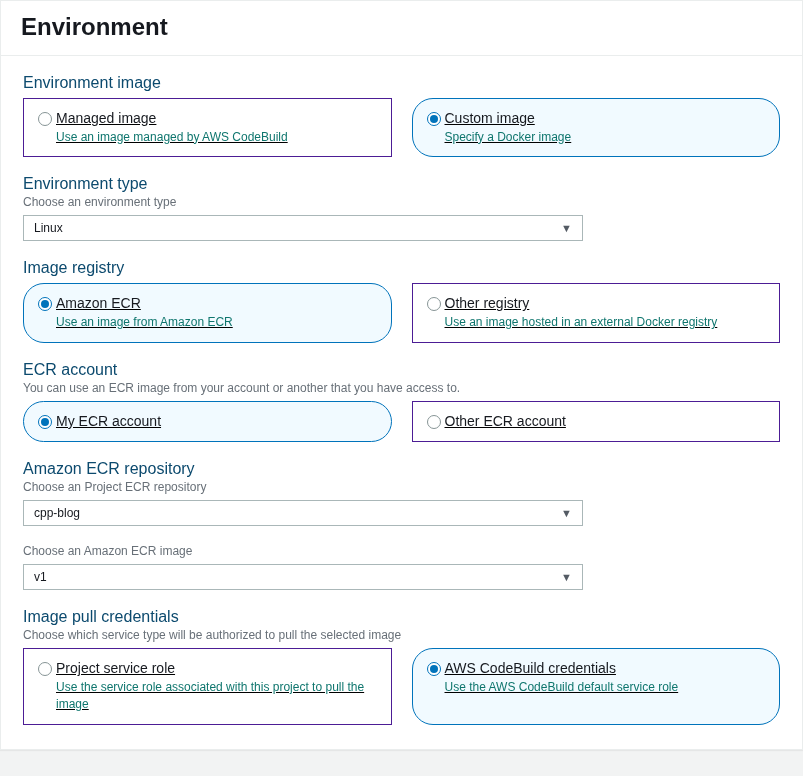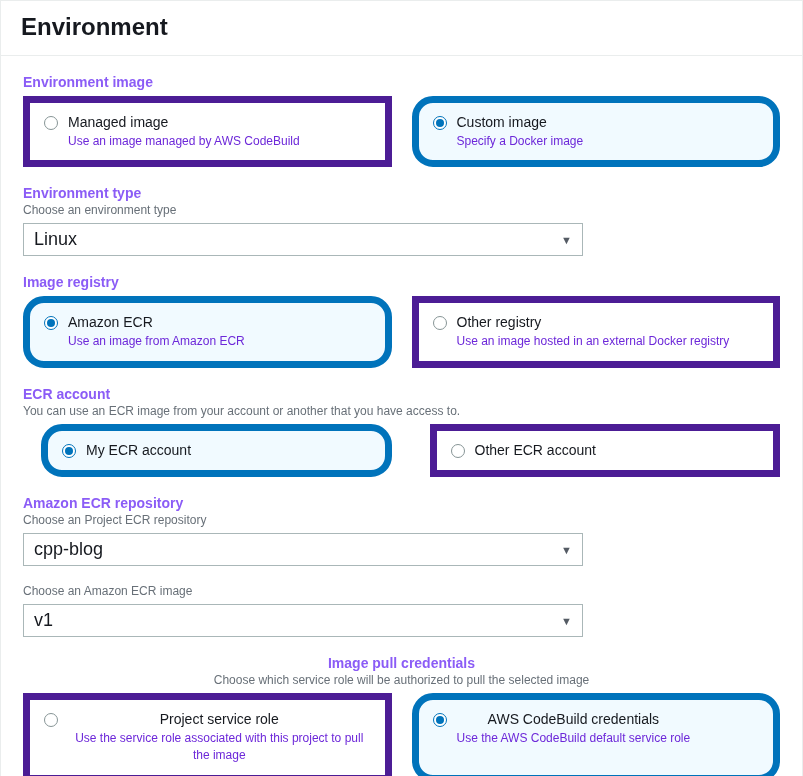--- a/index.html
+++ b/index.html
@@ -28,47 +28,47 @@
       color: #16191f;
     }
     .panel-body {
       padding: 18px 22px 24px 22px;
     }
     .field {
       margin-bottom: 18px;
     }
     .field:last-child {
       margin-bottom: 0;
-      text-align: center;
     }
     .label {
-      font-size: 14px;
-      color: #8b5cf6;
-      font-weight: 700;
+      font-size: 16px;
+      color: #0c4a6e;
+      font-weight: 400;
       margin-bottom: 2px;
     }
     .help {
       font-size: 12px;
       color: #687078;
       margin-bottom: 6px;
     }
     .tile-row {
       display: flex;
       gap: 20px;
       margin-top: 6px;
     }
     .tile {
       flex: 1;
-      border: 7px solid #4c1d95;
+      border: 1px solid #4c1d95;
       padding: 10px 14px 11px 14px;
       display: flex;
       align-items: flex-start;
-      gap: 10px;
+      gap: 4px;
       cursor: pointer;
       background: #ffffff;
+      text-decoration: underline;
     }
     .tile.selected {
       border-color: #0073bb;
       background: #f1faff;
       border-radius: 21px;
     }
     .tile.selected .radio-alt {
       border: 1px solid #0073bb;
     }
     .tile.selected .radio-alt::after {
@@ -83,44 +83,43 @@
       display: flex;
       flex-direction: column;
     }
     .tile-title {
       font-size: 14px;
       color: #16191f;
       line-height: 1.4;
     }
     .tile-desc {
       font-size: 12px;
-      color: #6d28d9;
+      color: #0f766e;
       line-height: 1.4;
     }
     .tile.compact {
       padding: 10px 14px;
       align-items: center;
-      margin-left: 18px;
     }
     .tile.compact .radio, .tile.compact .radio-alt {
       margin-top: 0;
     }
     .select {
       width: 560px;
       border: 1px solid #aab7b8;
       padding: 5px 10px;
       display: flex;
       align-items: center;
       justify-content: space-between;
       cursor: pointer;
       background: #ffffff;
       margin-top: 6px;
     }
     .select .value {
-      font-size: 18px;
+      font-size: 12px;
       color: #16191f;
     }
     .select .caret {
       font-size: 11px;
       color: #545b64;
     }
     .radio-alt {
       width: 14px;
       height: 14px;
       border-radius: 50%;
@@ -218,21 +217,21 @@
     <div class="field">
       <div class="help">Choose an Amazon ECR image</div>
       <div class="select">
         <span class="value">v1</span>
         <span class="caret">▼</span>
       </div>
     </div>
 
     <div class="field">
       <div class="label">Image pull credentials</div>
-      <div class="help">Choose which service role will be authorized to pull the selected image</div>
+      <div class="help">Choose which service type will be authorized to pull the selected image</div>
       <div class="tile-row">
         <div class="tile">
           <span class="radio-alt"></span>
           <div class="tile-text">
             <span class="tile-title">Project service role</span>
             <span class="tile-desc">Use the service role associated with this project to pull the image</span>
           </div>
         </div>
         <div class="tile selected">
           <span class="radio-alt"></span>

